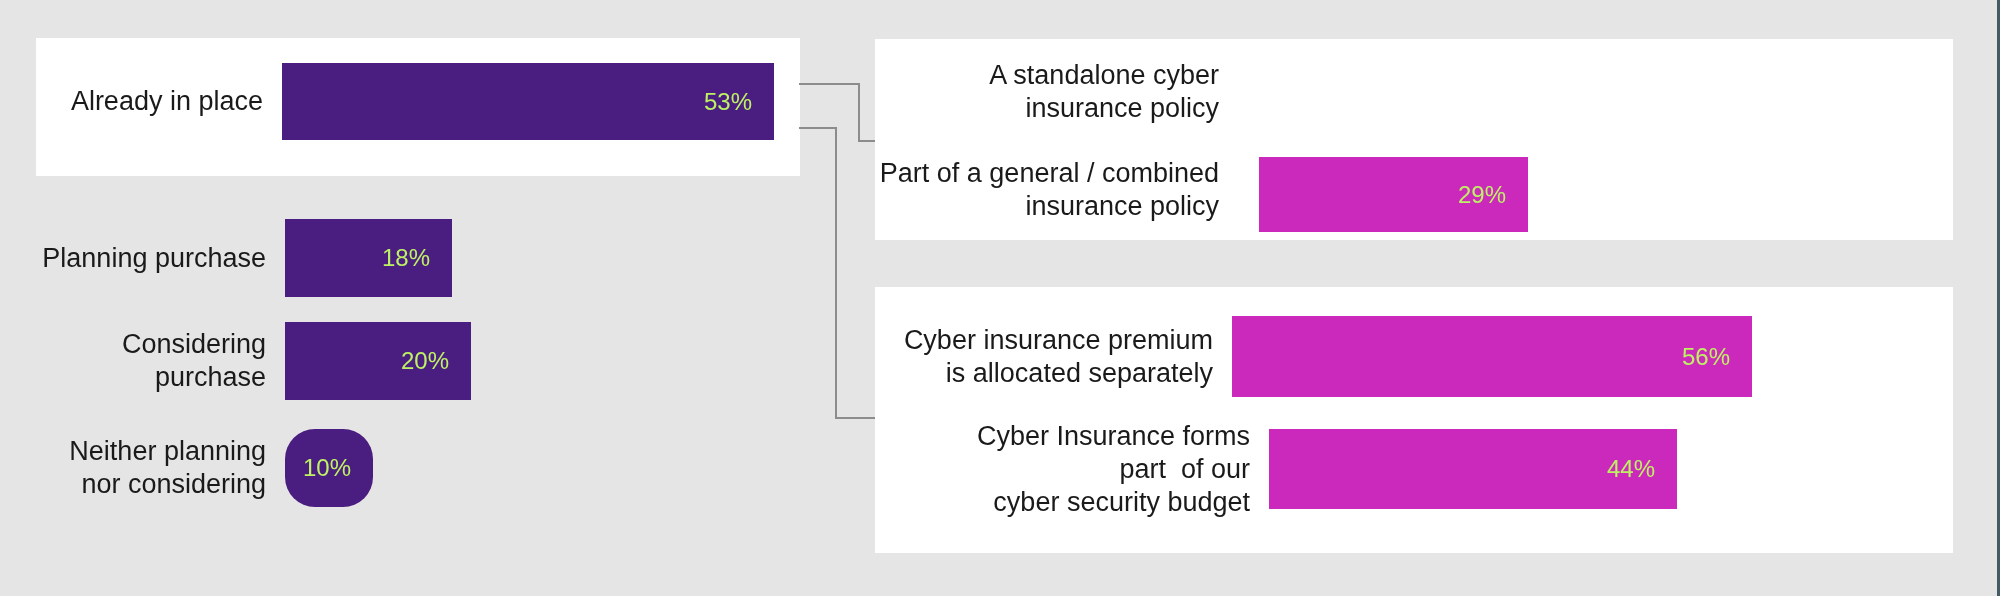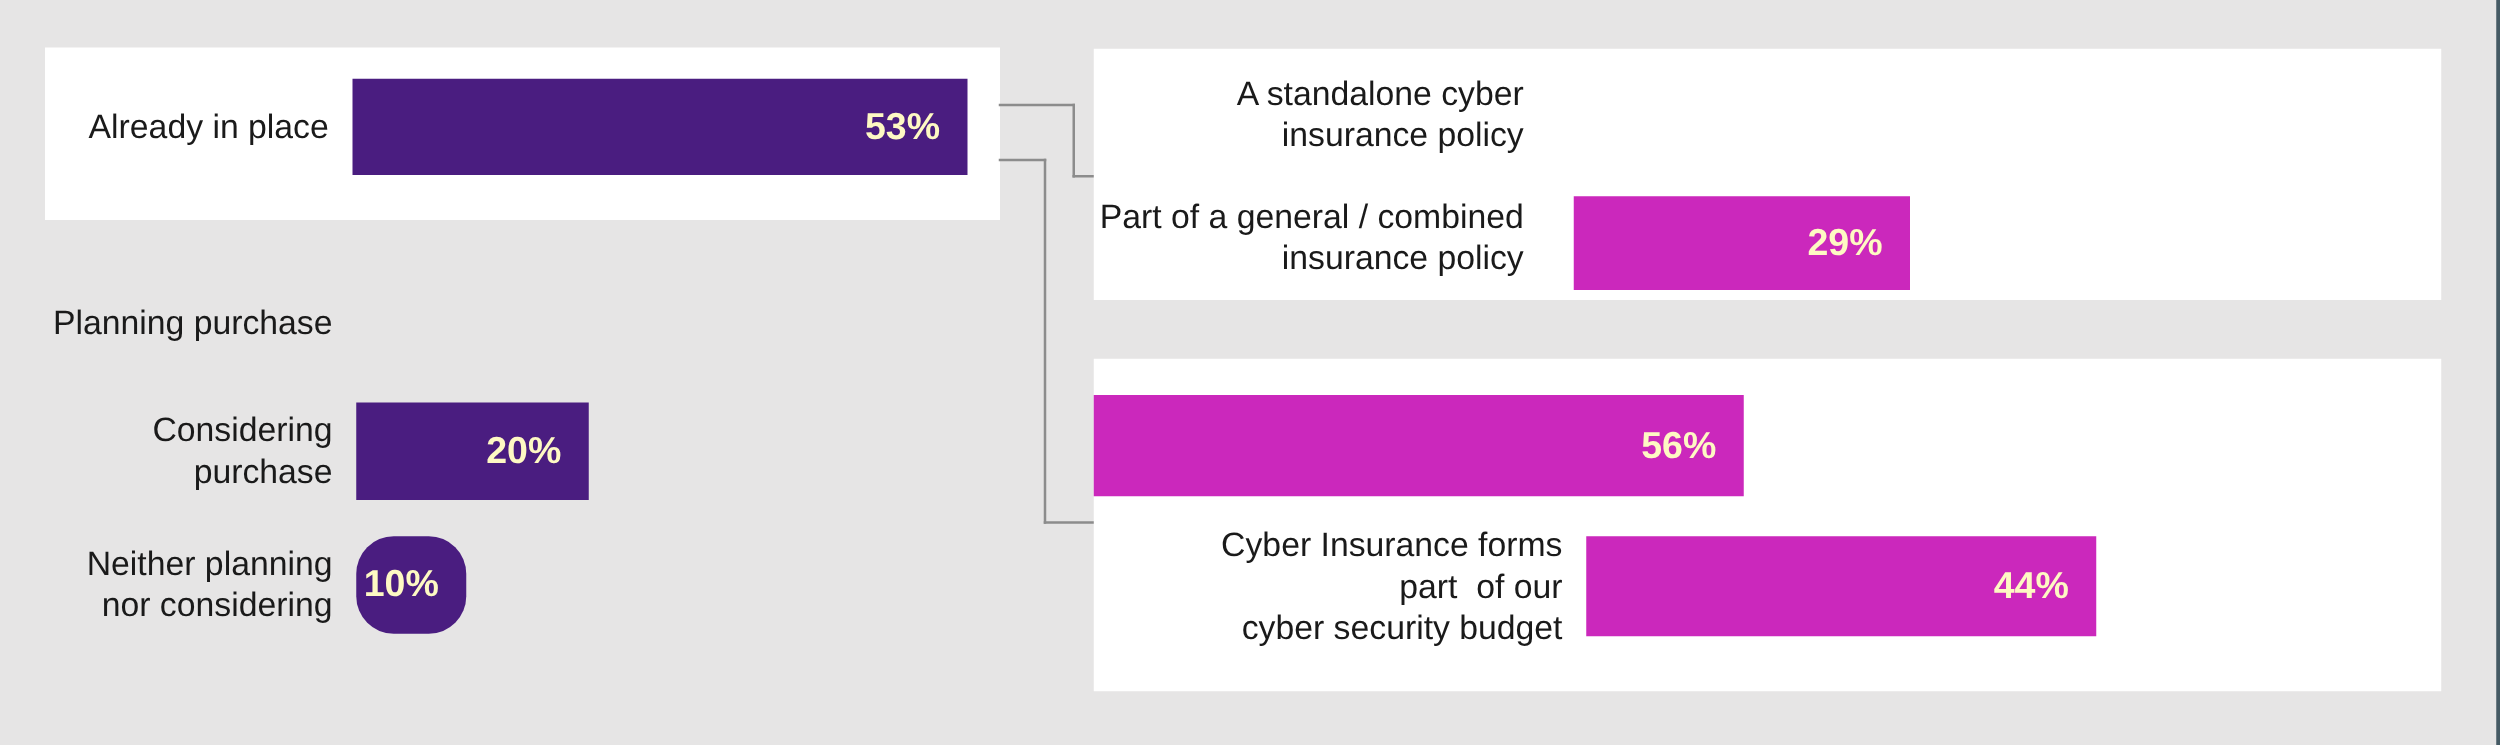--- a/index.html
+++ b/index.html
@@ -42,23 +42,23 @@
     height: 100%;
     display: flex;
     align-items: center;
     justify-content: flex-end;
     box-sizing: border-box;
     padding-right: 22px;
     flex: 0 0 auto;
   }
 
   .val {
-    color: #fef9c3;
-    font-size: 30px;
-    font-weight: bold;
+    color: #bef264;
+    font-size: 24px;
+    font-weight: normal;
     white-space: nowrap;
   }
 
   .conn {
     position: absolute;
     background: #8C8C8C;
   }
 
   .edge-line {
     position: absolute;
@@ -87,20 +87,23 @@
 
   <div class="row left-row" style="left:33px; top:63px; height:77px;">
     <div class="lbl">Already in place</div>
     <div class="bar" style="width: 492px; background: rgb(74, 29, 128);">
       <span class="val">53%</span>
     </div>
   </div>
 
   <div class="row left-row" style="left:36px; top:219px; height:78px;">
     <div class="lbl">Planning purchase</div>
+    <div class="bar" style="width: 167px; background: rgb(74, 29, 128);">
+      <span class="val">18%</span>
+    </div>
   </div>
 
   <div class="row left-row" style="left:36px; top:322px; height:78px;">
     <div class="lbl">Considering
 purchase</div>
     <div class="bar" style="width: 186px; background: rgb(74, 29, 128);">
       <span class="val">20%</span>
     </div>
   </div>
 
@@ -119,20 +122,22 @@
 
   <div class="row rt-row" style="left:875px; top:152px; height:75px;justify-content:center;">
     <div class="lbl">Part of a general / combined
 insurance policy</div>
     <div class="bar" style="width: 269px; background: rgb(203, 40, 188); margin-top: 10px;">
       <span class="val">29%</span>
     </div>
   </div>
 
   <div class="row rb-row" style="left:875px; top:316px; height:81px;">
+    <div class="lbl">Cyber insurance premium
+is allocated separately</div>
     <div class="bar" style="width: 520px; background: rgb(203, 40, 188);">
       <span class="val">56%</span>
     </div>
   </div>
 
   <div class="row rb-row" style="left:875px; top:429px; height:80px;padding-left:37px;">
     <div class="lbl">Cyber Insurance forms
 part  of our
 cyber security budget</div>
     <div class="bar" style="width: 408px; background: rgb(203, 40, 188);">

